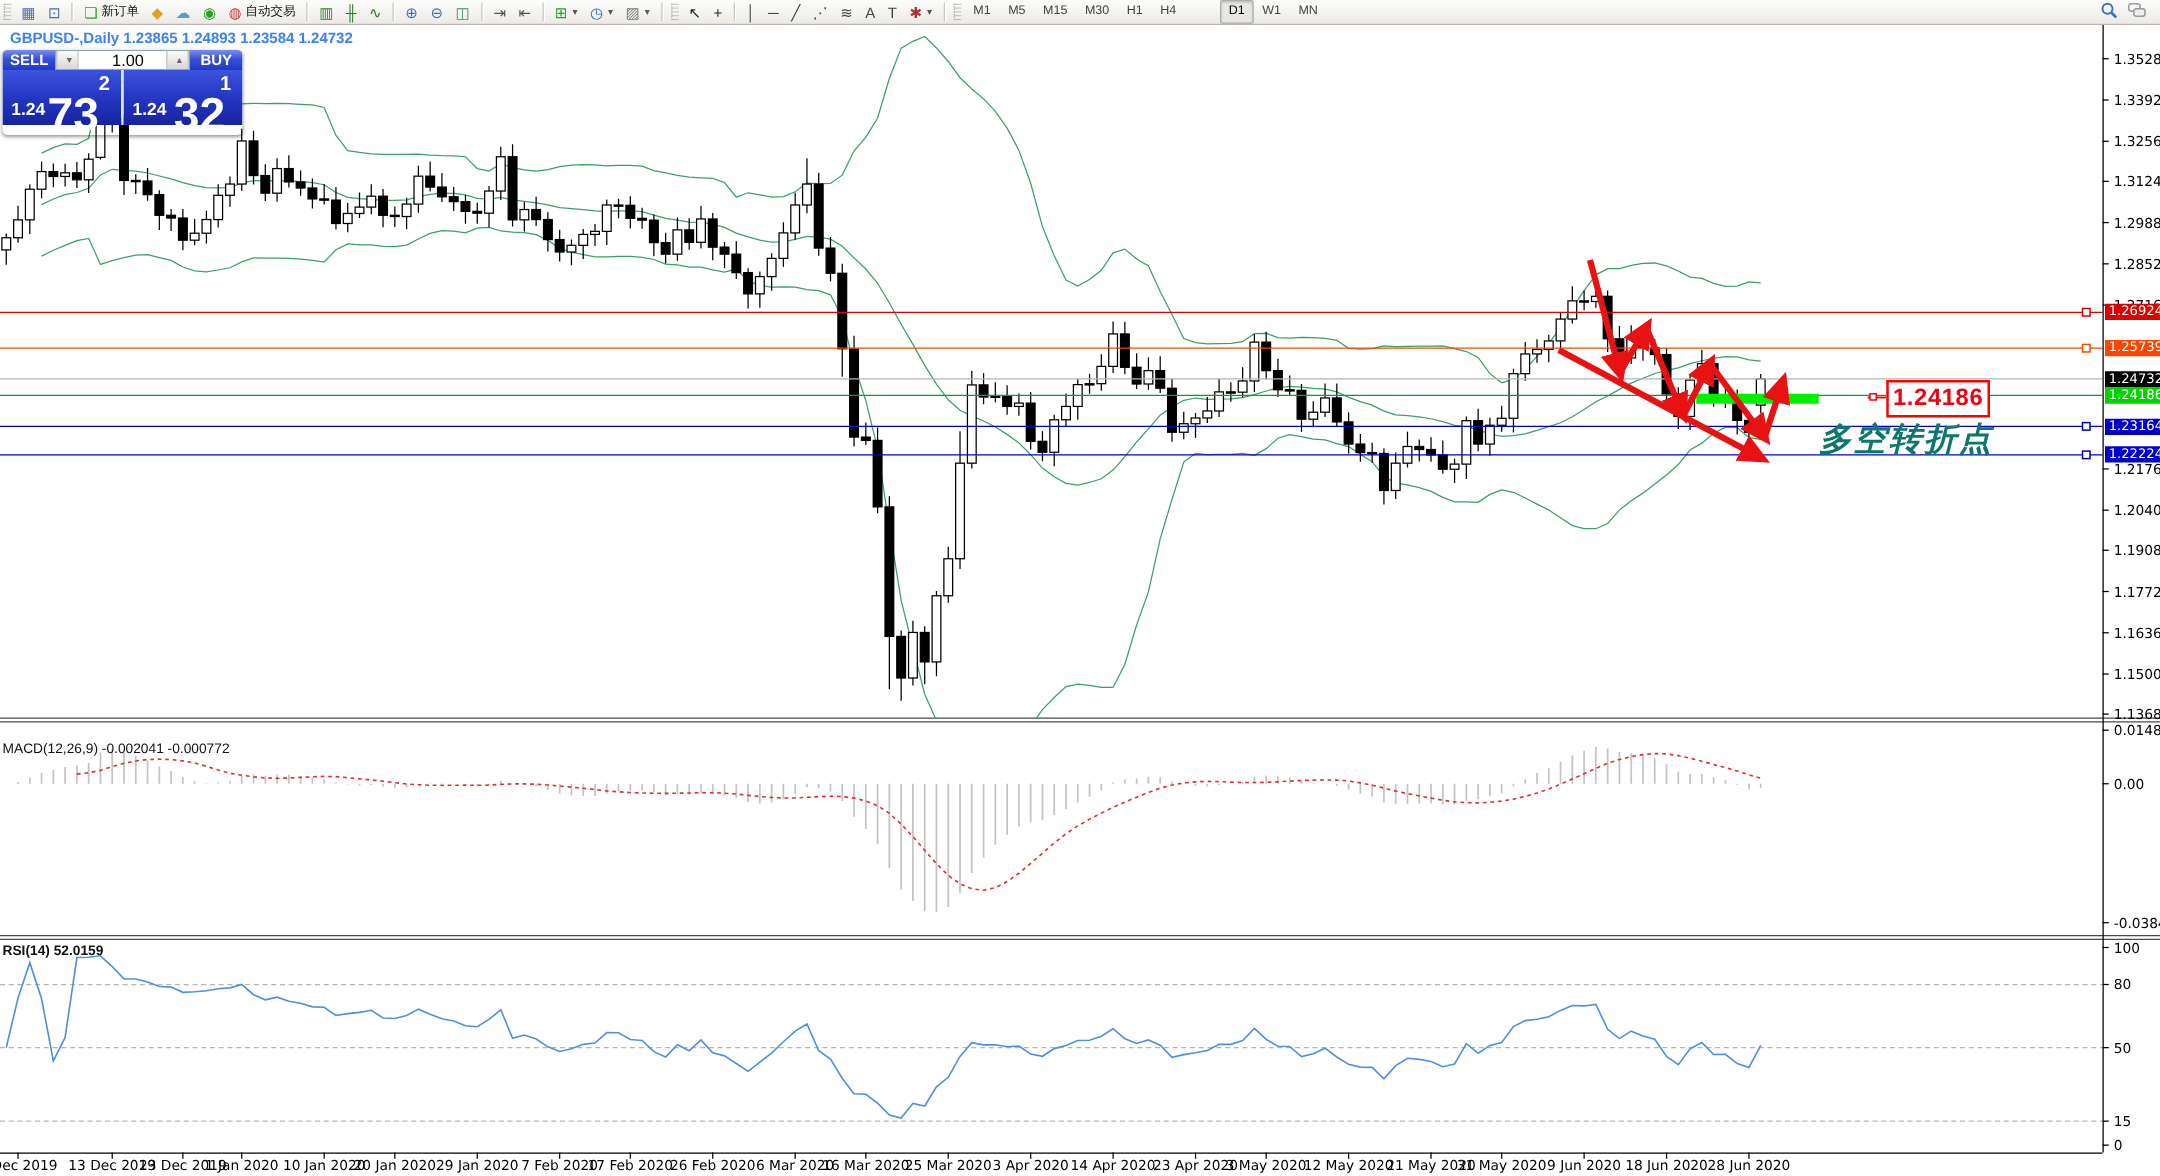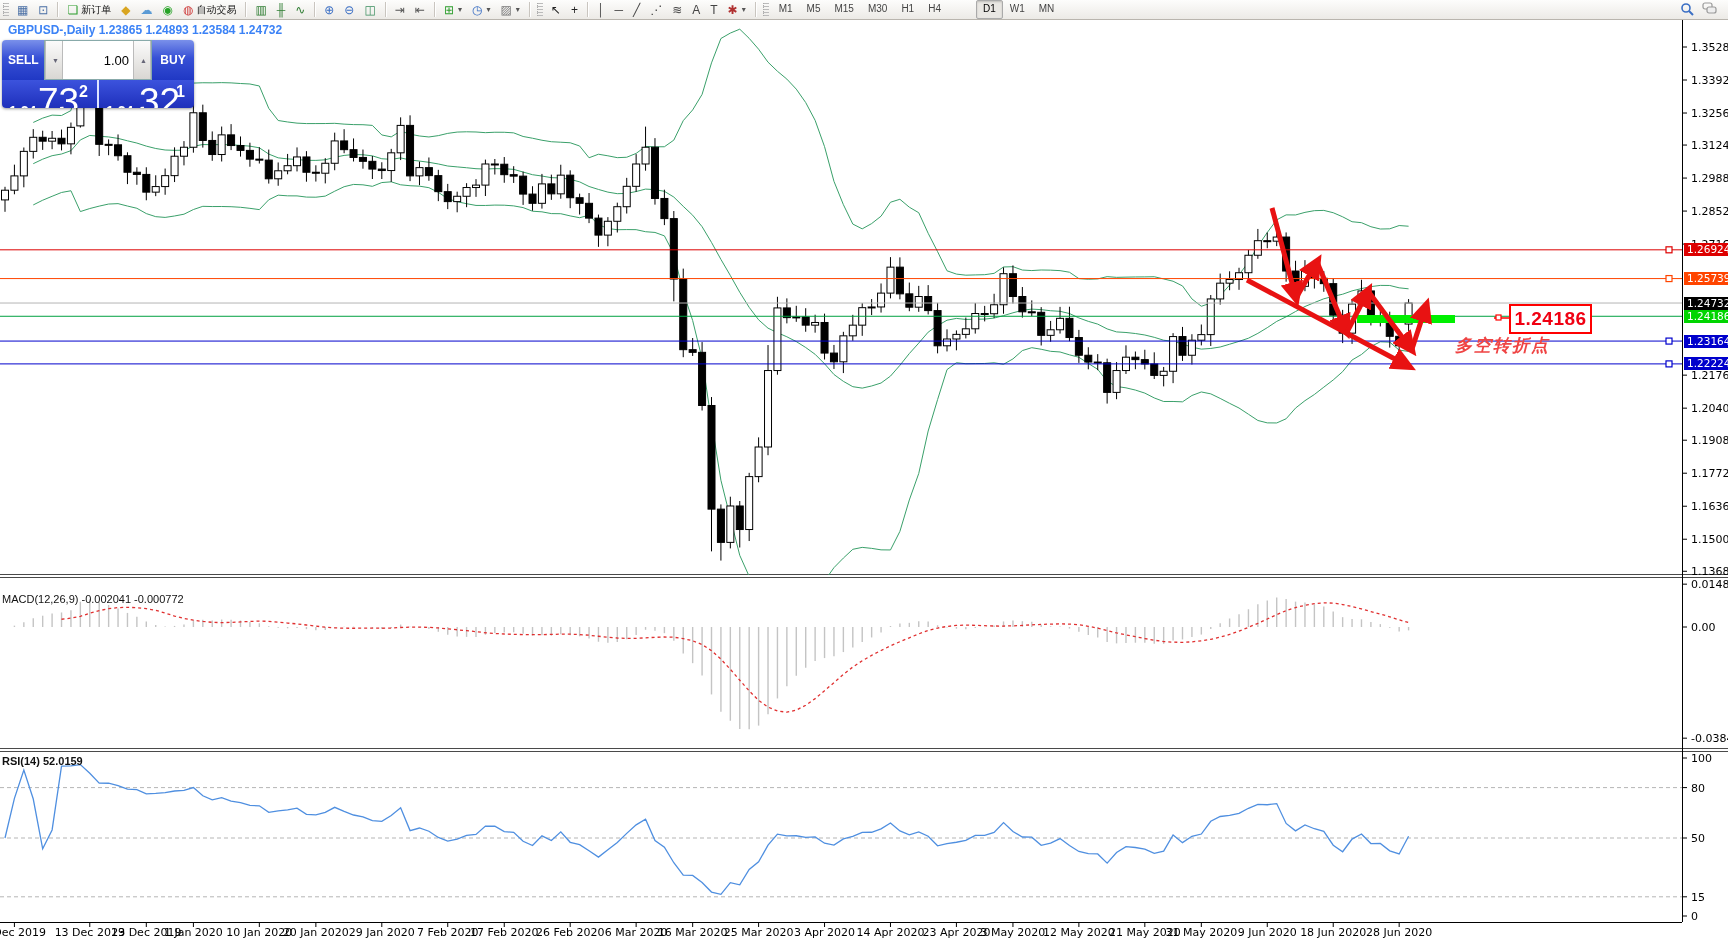--- a/index.html
+++ b/index.html
@@ -28,39 +28,39 @@
   .pane-label{position:absolute;z-index:3;font-size:11px;color:#111;}
   #macd-label{left:2px;top:583px;margin-top:10px;}
   #rsi-label{left:2px;top:755px;font-weight:bold;}
   
   .ax-label{position:absolute;left:1684px;width:44px;height:13px;z-index:4;
     font-family:"DejaVu Sans",sans-serif;font-size:10.5px;line-height:13px;padding-left:3px;}
   
   #price-tag{position:absolute;left:1509px;top:304px;width:79px;height:26px;z-index:5;
     border:2px solid #ff0000;background:#fff;color:#f00012;font-size:19px;font-weight:bold;
     display:flex;align-items:center;justify-content:center;letter-spacing:.5px;}
-  #note-text{position:absolute;left:1455px;top:334px;z-index:5;font-size:17px;font-weight:bold;
-    color:#ef4444;letter-spacing:2px;font-style:italic;white-space:nowrap;}
+  #note-text{position:absolute;left:1455px;top:334px;z-index:5;font-size:26px;font-weight:bold;
+    color:#0f766e;letter-spacing:2px;font-style:italic;white-space:nowrap;}
   
   #trade-panel{position:absolute;left:2px;top:40px;width:192px;height:68px;z-index:6;
     border-radius:4px;overflow:hidden;box-shadow:0 1px 3px rgba(0,0,0,.4);}
-  .tp-top{display:flex;height:40px;}
+  .tp-top{display:flex;height:16px;}
   .tp-sell-btn,.tp-buy-btn{width:42px;border:none;color:#fff;font-size:12px;font-weight:bold;
     background:linear-gradient(#7a90ea,#3750d6 45%,#2038c4);cursor:pointer;}
   .tp-vol{flex:1;display:flex;background:#fff;border:1px solid #8aa;box-sizing:border-box;}
   .tp-step{width:18px;border:none;background:linear-gradient(#fbfbfb,#d9d7d3);
     color:#667;font-size:7px;cursor:pointer;border-right:1px solid #bbb;border-left:1px solid #bbb;}
-  .tp-input{flex:1;border:none;outline:none;text-align:right;font-size:13px;padding-right:4px;width:40px;
+  .tp-input{flex:1;border:none;outline:none;text-align:right;font-size:13px;padding-right:18px;width:40px;
     font-family:"Liberation Sans",sans-serif;}
   .tp-prices{display:flex;height:44px;}
   .tp-price{flex:1;position:relative;color:#fff;
     background:linear-gradient(#3c53dd,#2234c0 55%,#17249e);cursor:pointer;}
   .tp-price.sell{border-right:2px solid #dfe5ff;}
   .tp-small{position:absolute;left:7px;bottom:5px;font-size:14px;font-weight:bold;}
-  .tp-big{position:absolute;left:36px;top:1px;font-size:37px;font-weight:normal;line-height:42px;}
+  .tp-big{position:absolute;left:36px;top:15px;font-size:37px;font-weight:bold;line-height:42px;}
   .tp-price.buy .tp-big{left:40px;}
   .tp-sup{position:absolute;right:9px;top:3px;font-size:16px;font-weight:bold;}
   svg text{font-family:"DejaVu Sans",sans-serif;}
 </style>
 </head>
 <body>
 
 <div id="app">
 
   <div id="toolbar">

